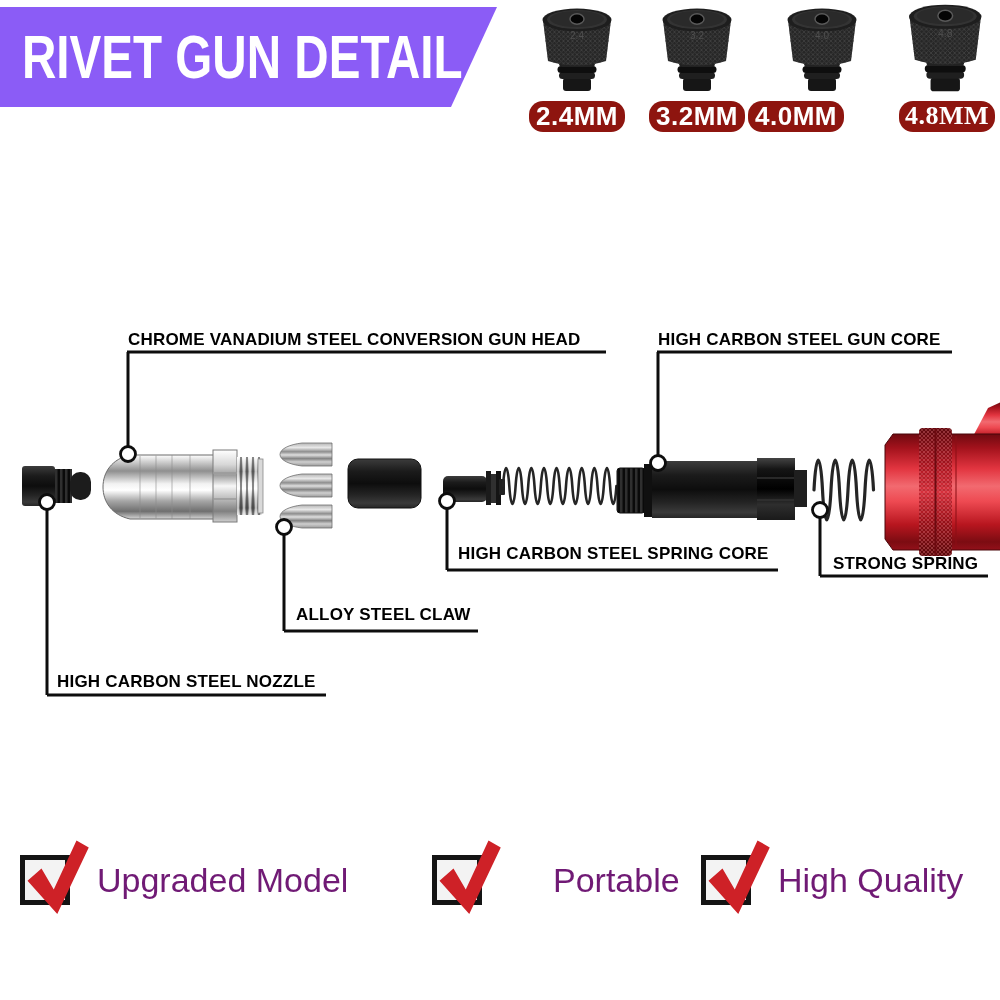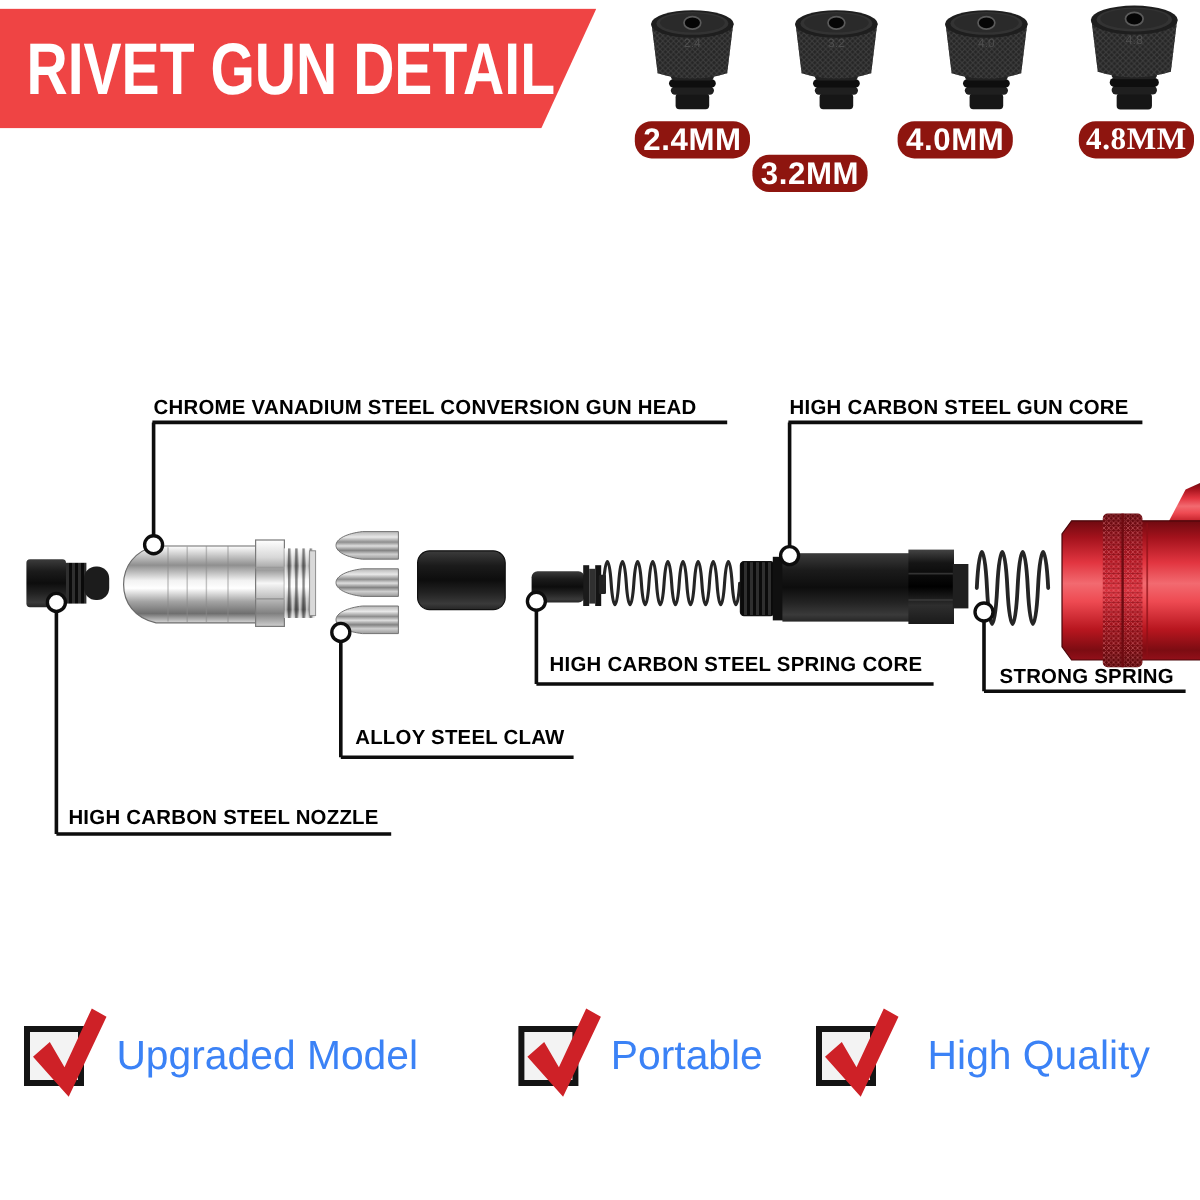--- a/index.html
+++ b/index.html
@@ -1,46 +1,46 @@
 <!DOCTYPE html>
 <html><head>
 <meta charset="utf-8">
 <style>
   html,body{margin:0;padding:0;background:#fff;}
   #stage{position:relative;width:1000px;height:1000px;background:#ffffff;overflow:hidden;
          font-family:"Liberation Sans",sans-serif;}
 
   
-  .banner{position:absolute;left:0;top:7px;width:497px;height:100px;background:#ef4444;
+  .banner{position:absolute;left:0;top:7px;width:497px;height:100px;background:#8b5cf6;
           clip-path:polygon(0 0,100% 0,calc(100% - 46px) 100%,0 100%);
           display:flex;align-items:center;}
   .banner-title{margin:0 0 0 22px;font-weight:700;font-size:61px;color:#ffffff;
                 letter-spacing:0;transform:scaleX(0.78);transform-origin:left center;
                 white-space:nowrap;}
 
   
   .badge{position:absolute;top:101px;width:96px;height:31px;background:#8E150F;
          border-radius:14px;display:flex;align-items:flex-start;justify-content:center;
          color:#ffffff;font-weight:700;font-size:26px;letter-spacing:0.5px;}
-  #badge-0{left:529px;} #badge-1{left:627px;margin-top:28px;} #badge-2{left:748px;} #badge-3{left:899px;font-family:Liberation Serif, serif;}
+  #badge-0{left:529px;} #badge-1{left:649px;} #badge-2{left:748px;} #badge-3{left:899px;font-family:Liberation Serif, serif;}
 
   .nozzle-strip{position:absolute;left:515px;top:3px;width:485px;height:96px;}
 
   
   .diagram{position:absolute;left:0;top:300px;width:1000px;height:410px;}
   .part-label{font-family:"Liberation Sans",sans-serif;font-weight:600;font-size:17px;
               letter-spacing:0.2px;fill:#000000;}
 
   
   .feature{position:absolute;top:852px;display:flex;align-items:center;height:56px;}
-  #feature-0{left:20px;} #feature-1{left:432px;} #feature-2{left:680px;gap:16px;}
+  #feature-0{left:20px;} #feature-1{left:432px;gap:44px;} #feature-2{left:701px;}
   .checkbox{position:relative;width:40px;height:40px;border:5px solid #141414;
             background:#f3f3f3;flex:0 0 auto;}
   .check-svg{position:absolute;left:-1px;top:-23px;width:70px;height:82px;overflow:visible;}
-  .feature-label{margin-left:27px;font-size:34px;color:#3b82f6;white-space:nowrap;}
+  .feature-label{margin-left:27px;font-size:34px;color:#701a75;white-space:nowrap;}
 </style>
 </head>
 <body>
 
 <div id="stage">
 
   <header class="banner">
     <h1 class="banner-title">RIVET GUN DETAIL</h1>
   </header>
 

